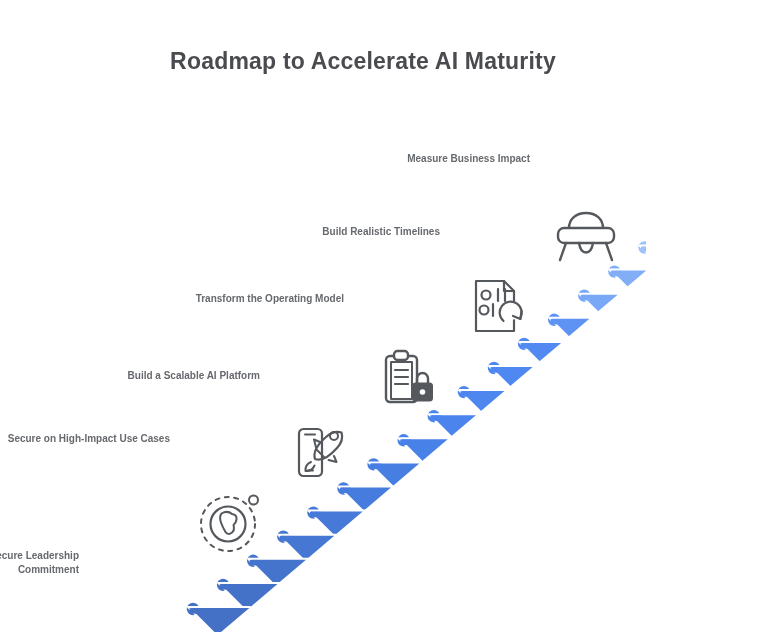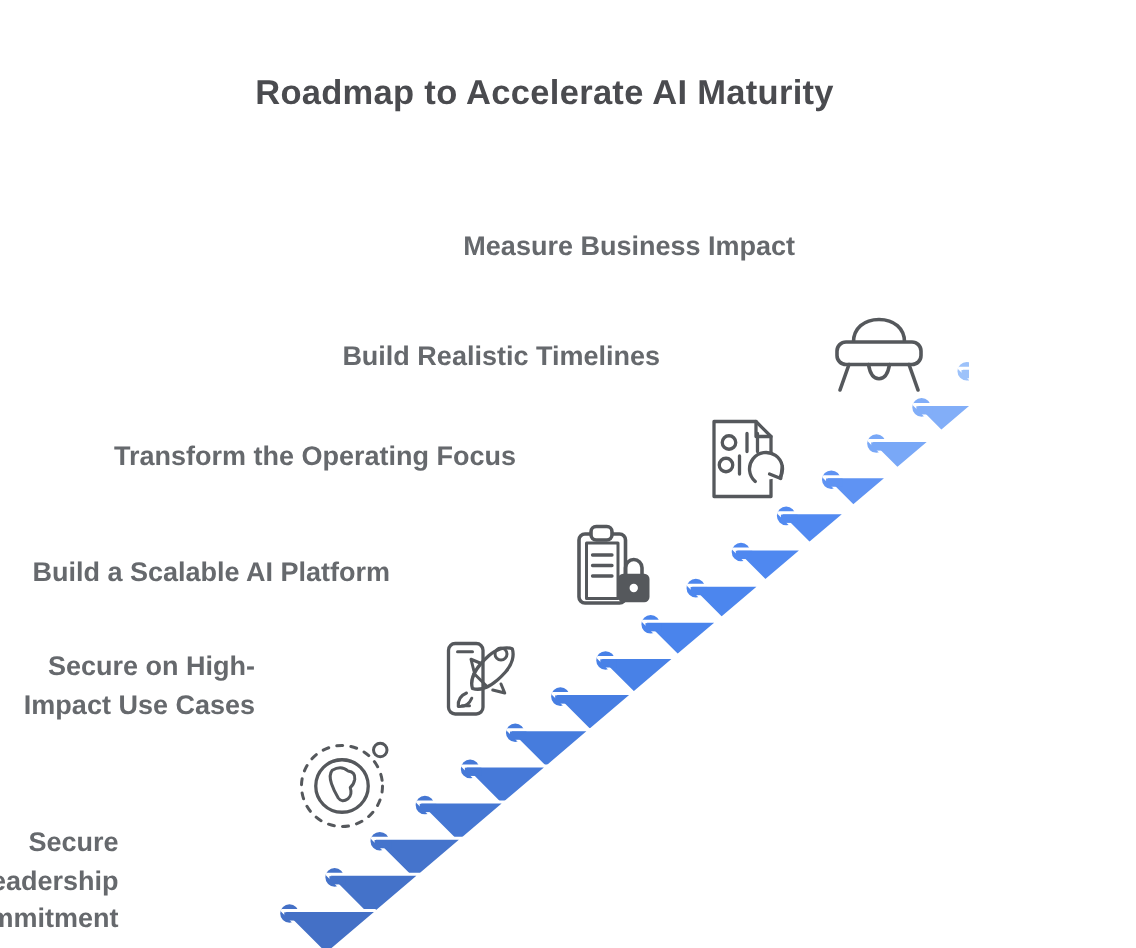--- a/index.html
+++ b/index.html
@@ -5,21 +5,21 @@
   html,body{margin:0;padding:0;}
   body{font-family:"Liberation Sans","DejaVu Sans",sans-serif;background:#fff;}
   #canvas{position:relative;width:646px;height:632px;background:var(--bg,#fff);overflow:hidden;}
   #page-title{
     position:absolute;left:160px;top:48px;width:406px;
     text-align:center;font-size:23px;font-weight:700;letter-spacing:.2px;
     color:var(--title,#4a4b4f);
   }
   #stairs-svg{position:absolute;left:0;top:0;}
   .stage-label{
-    position:absolute;text-align:right;font-weight:700;font-size:18px;
+    position:absolute;text-align:right;font-weight:700;font-size:10px;
     line-height:1.42;color:var(--label,#66696d);
   }
   .nowrap{white-space:nowrap;}
   .stage-icon{position:absolute;}
   .stage-icon svg{display:block;}
   .stage-icon [stroke]{stroke:var(--icon,#55585c);}
   .lbl-secure   {right:567px;top:504px;width:140px;margin-top:45px;}
   .lbl-focus    {right:476px;top:432px;width:192px;}
   .lbl-build    {right:386px;top:369px;margin-left:32px;}
   .lbl-transform{right:302px;top:292px;}
@@ -163,21 +163,21 @@
       <rect x="3" y="7" width="31" height="46" rx="4" stroke="#55585c" stroke-width="2.4"></rect>
       <rect x="11" y="2" width="14" height="9" rx="3.5" stroke="#55585c" stroke-width="2.4" fill="#fff"></rect>
       <rect x="8" y="13" width="21" height="37" stroke="#55585c" stroke-width="2"></rect>
       <path d="M12,21 h13 M12,28 h13 M12,35 h13" stroke="#55585c" stroke-width="2.2"></path>
       <path d="M34,34 v-4.5 a5.5,5.5 0 0 1 11,0 v4.5" stroke="#55585c" stroke-width="2.4"></path>
       <rect x="29" y="33.5" width="21" height="19" rx="3.5" fill="#55585c"></rect>
       <circle cx="39.5" cy="43" r="2.8" fill="#fff"></circle>
     </svg>
   </div>
 
-  <div class="stage-label lbl-transform nowrap">Transform the Operating Focus</div>
+  <div class="stage-label lbl-transform nowrap">Transform the Operating Model</div>
   <div class="stage-icon ico-transform">
     <svg width="58" height="57" viewBox="0 0 58 57" fill="none" stroke-linecap="round" stroke-linejoin="round">
       <path d="M4,4 h28 l10,10 v40 h-38 z" stroke="#55585c" stroke-width="2.2"></path>
       <path d="M32,4 v10 h10" stroke="#55585c" stroke-width="2.2"></path>
       <circle cx="14" cy="18" r="4.5" stroke="#55585c" stroke-width="2.2"></circle>
       <path d="M26,12 v12 M33,12 v12" stroke="#55585c" stroke-width="2.2"></path>
       <circle cx="12" cy="33" r="4.5" stroke="#55585c" stroke-width="2.2"></circle>
       <path d="M21,27 v12" stroke="#55585c" stroke-width="2.2"></path>
       <path d="M31.5,44 a11,11 0 1 1 16.5,-2.5" stroke="#55585c" stroke-width="2.2" fill="#fff"></path>
       <path d="M49.5,34 l-1,8 l-7.5,-3" stroke="#55585c" stroke-width="2.2"></path>

